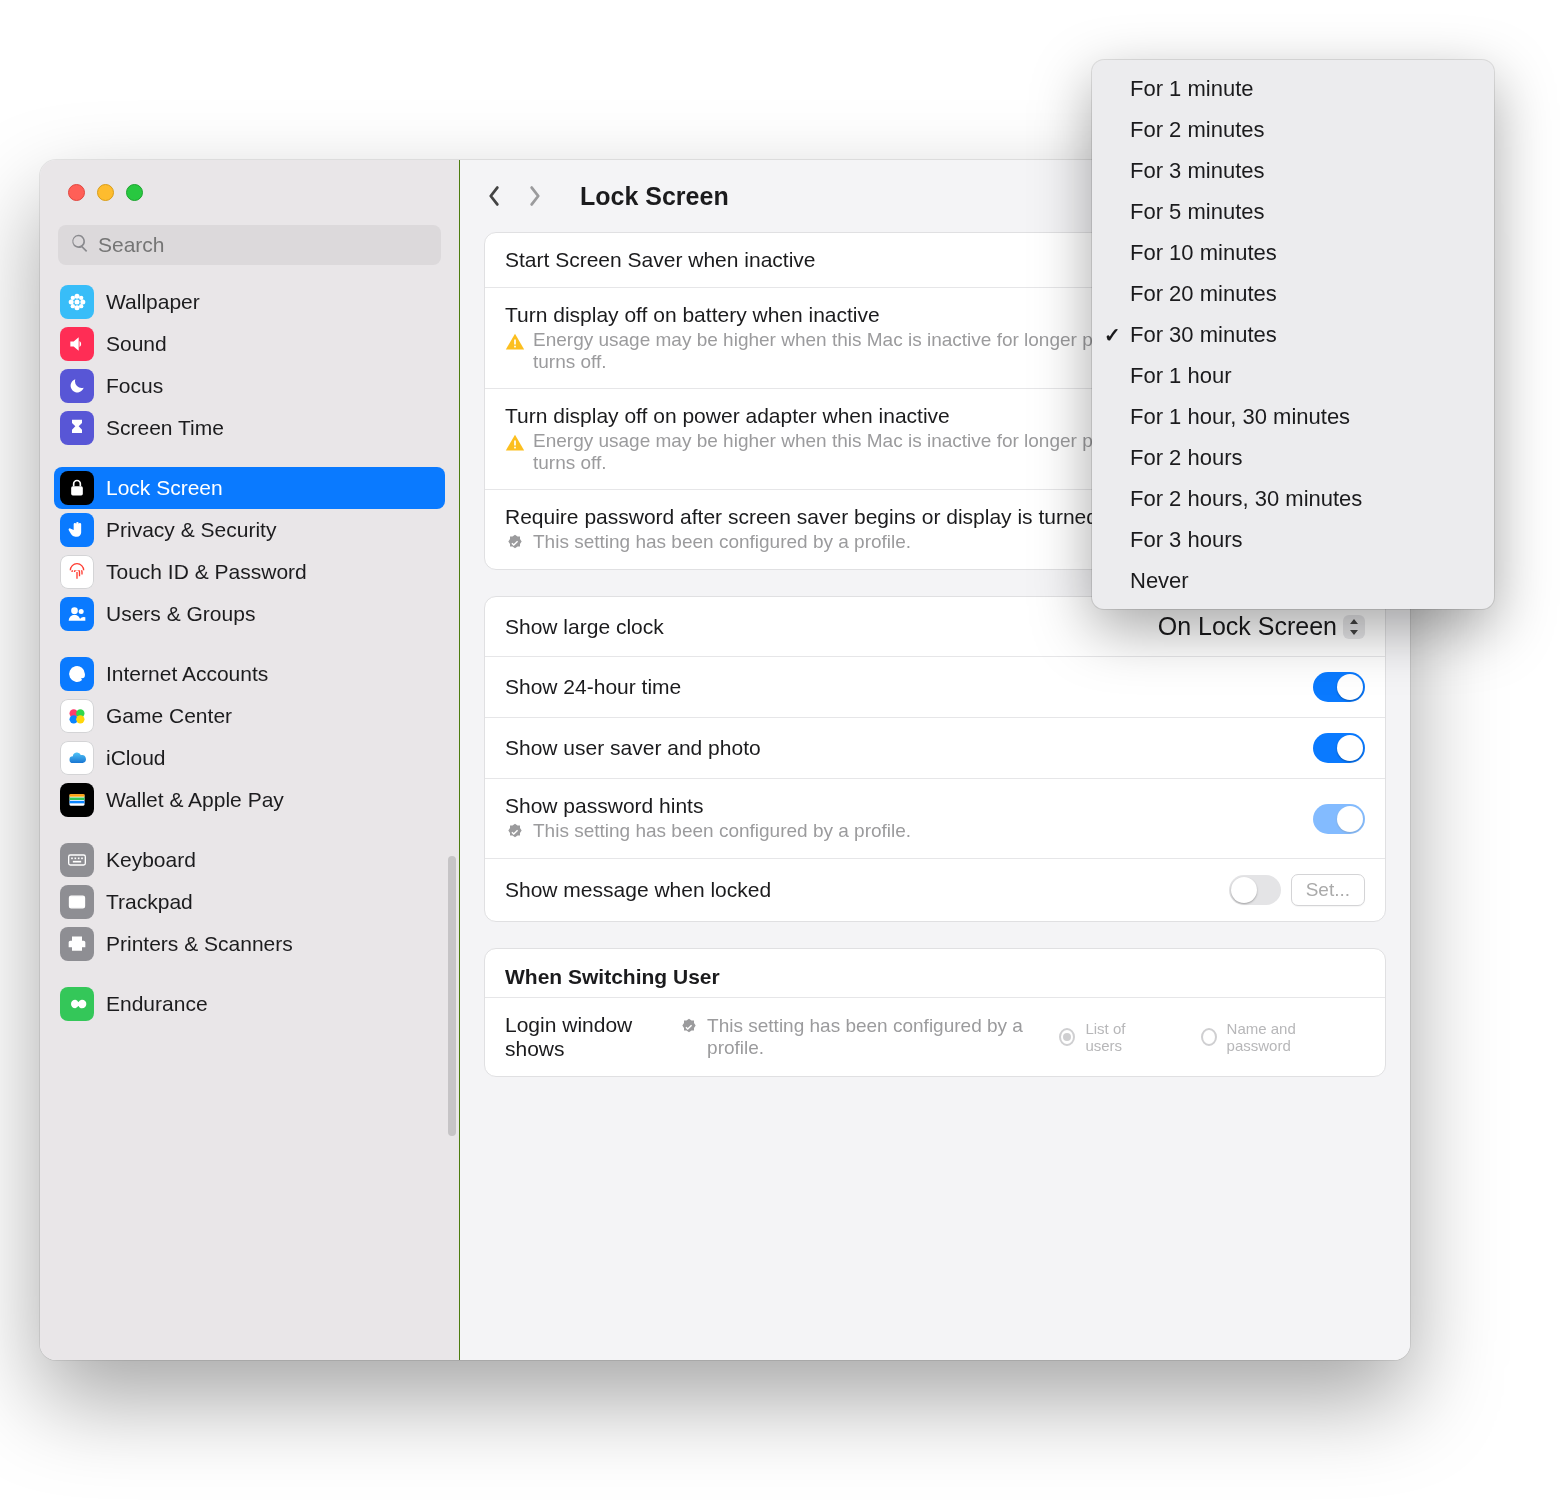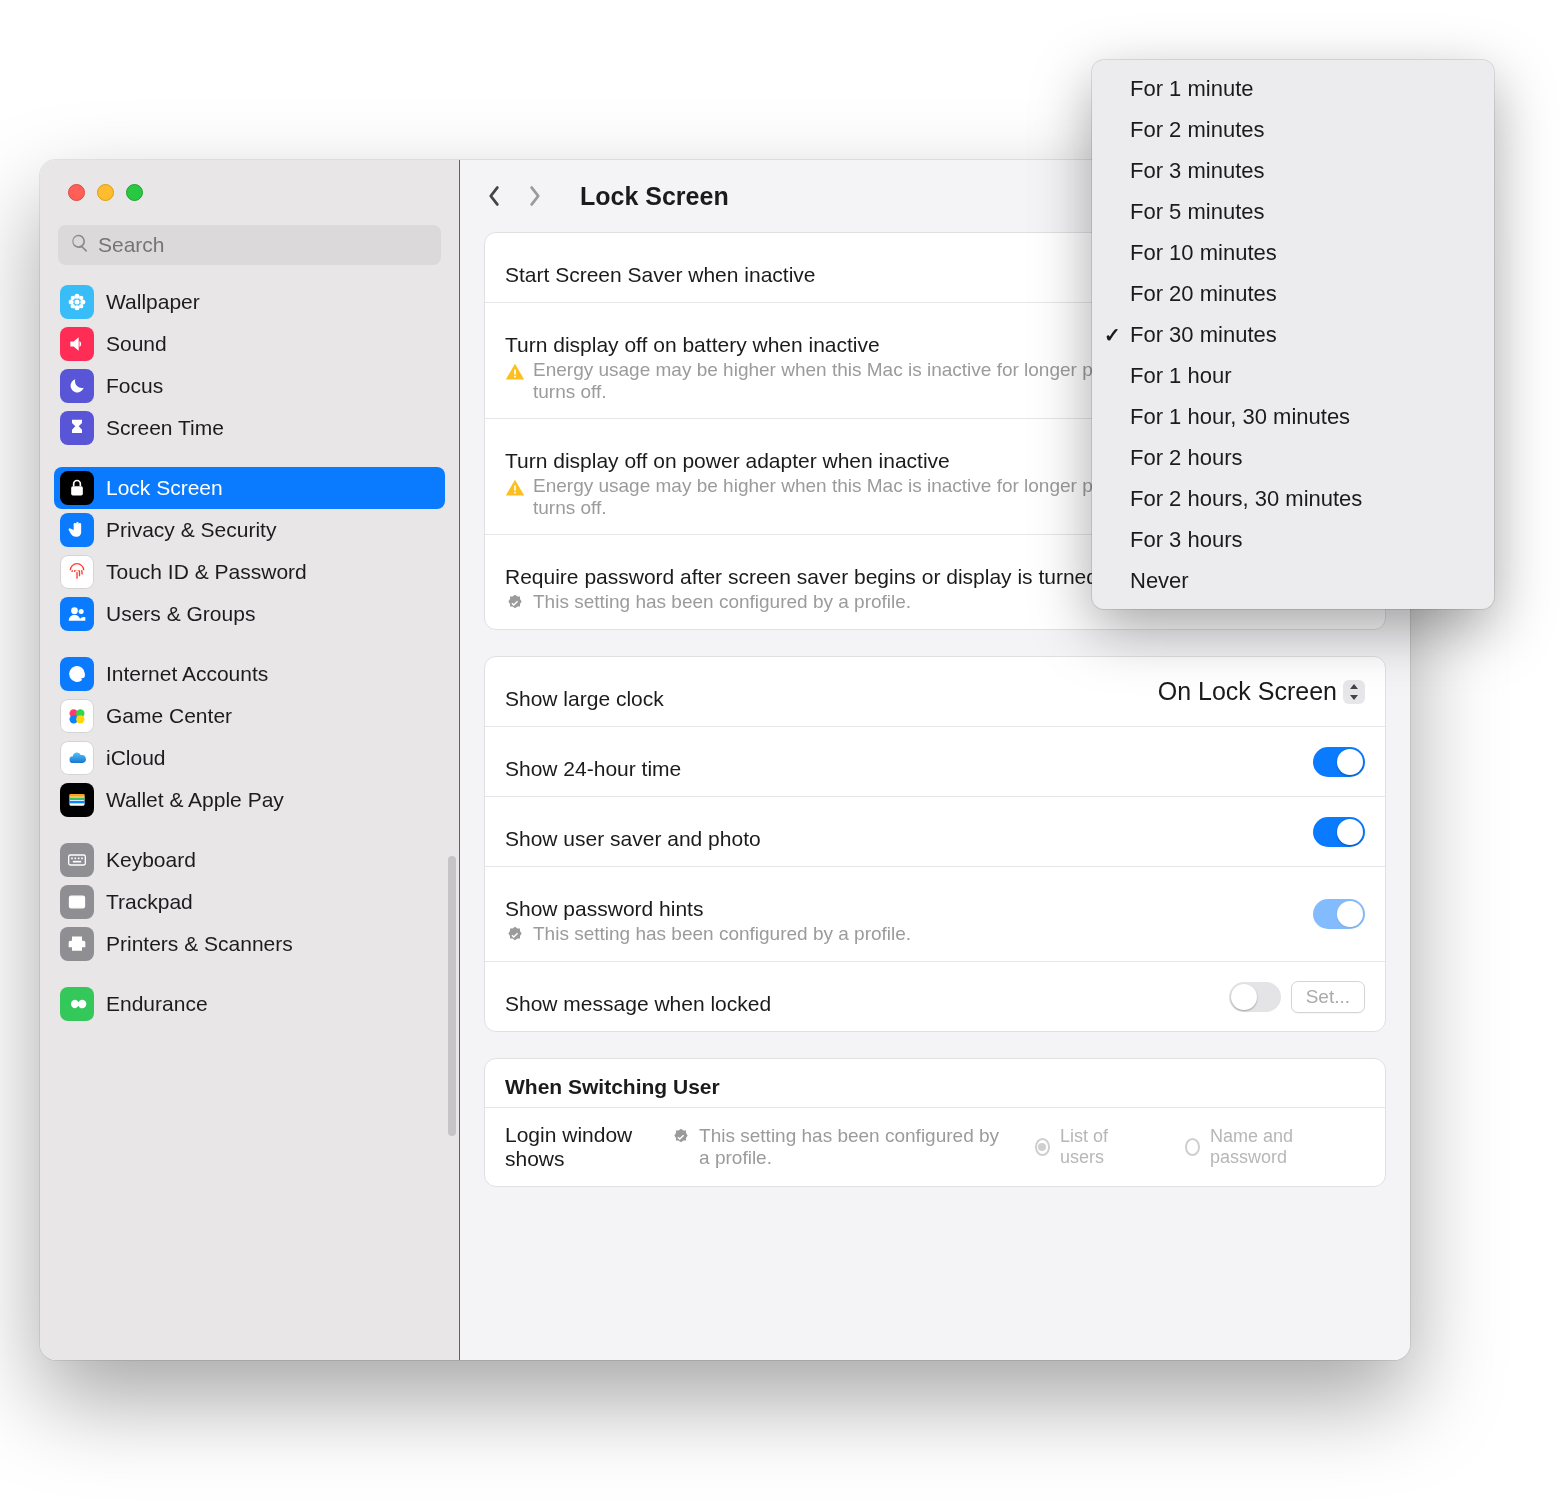--- a/index.html
+++ b/index.html
@@ -88,21 +88,21 @@
     margin-bottom: 26px;
     overflow: hidden;
   }
   .row {
     padding: 15px 20px;
     border-top: 1px solid #e6e6e8;
     display: flex; align-items: center; justify-content: space-between;
     gap: 24px;
   }
   .row:first-child { border-top: 0; }
-  .row-left { flex: 1; min-width: 0; margin-top: 15px; }
+  .row-left { flex: 1; min-width: 0; }
   .row-title { font-size: 21px; color: #1b1b1d; }
   .row-desc { font-size: 19px; color: #9b9b9d; margin-top: 2px; display:flex; gap:8px; align-items:flex-start; }
   .row-desc svg { flex-shrink:0; margin-top:3px; }
   .row-right { display:flex; align-items:center; gap: 10px; }
 
   .toggle {
     width: 52px; height: 30px; border-radius: 15px; position: relative;
   }
   .toggle .knob {
     width: 26px; height: 26px; background:#fff; border-radius:50%;
@@ -126,21 +126,21 @@
 
   .btn {
     height: 32px; padding: 0 14px; font-size:19px;
     background: #fff; border:1px solid #d4d4d6; border-radius:7px;
     color:#aaa;
     box-shadow: 0 1px 1px rgba(0,0,0,0.04);
   }
 
   .section-h { font-size: 21px; font-weight: 700; padding: 16px 20px 8px; color:#1b1b1d; }
 
-  .radio-row { display:flex; align-items:center; gap:10px; padding: 3px 20px; color:#b7b7b9; font-size:18px; }
+  .radio-row { display:flex; align-items:center; gap:10px; padding: 3px 20px; color:#b7b7b9; font-size:15px; }
   .radio { width:18px; height:18px; border-radius:50%; border:2px solid #cfcfd1; display:inline-flex; align-items:center; justify-content:center; }
   .radio.checked::after { content:''; width:8px; height:8px; border-radius:50%; background:#cfcfd1; }
 
   
   .dropdown {
     position: absolute;
     left: 1092px; top: 60px;
     width: 402px;
     background: #ececee;
     border-radius: 12px;

